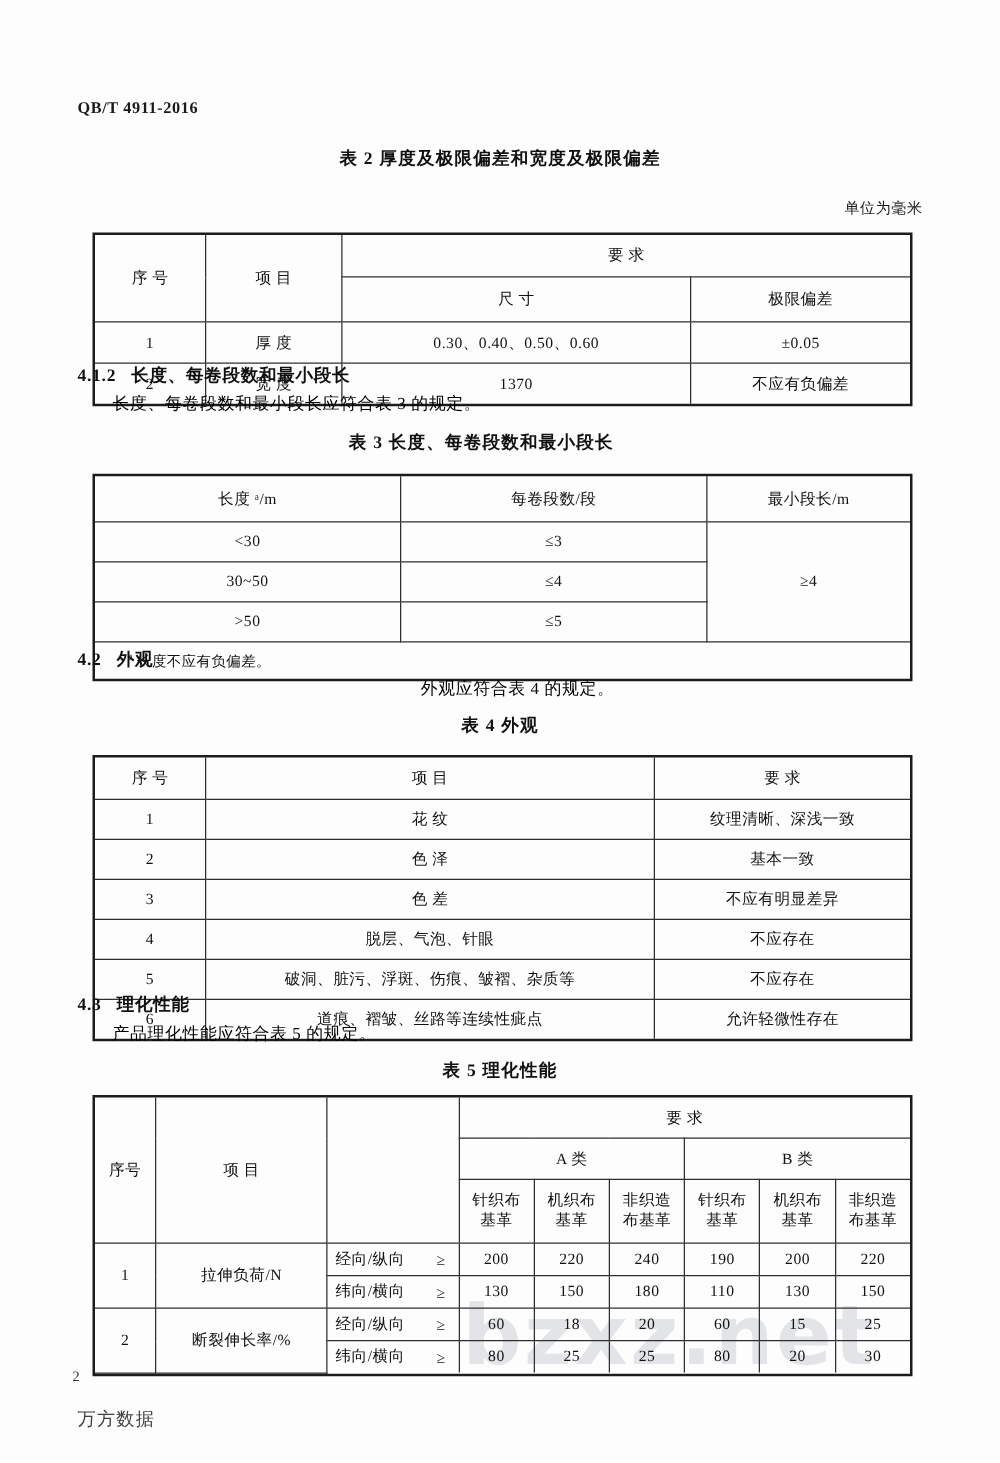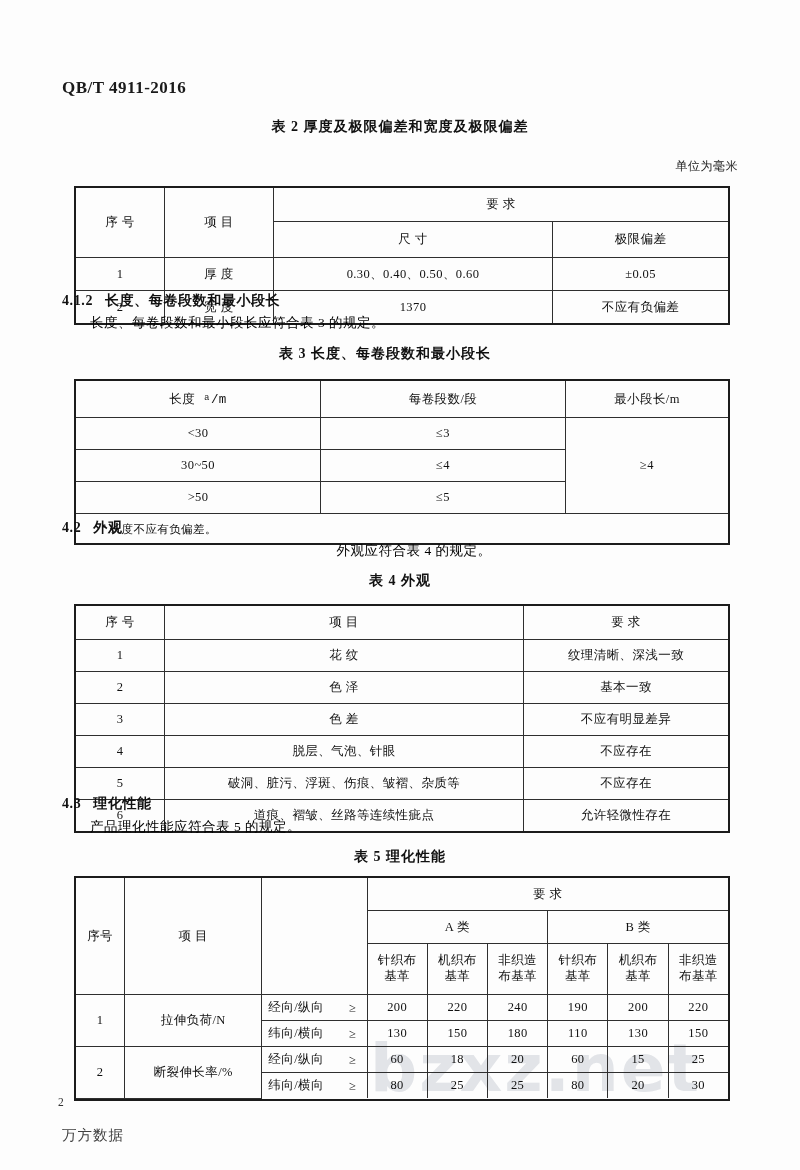--- a/index.html
+++ b/index.html
@@ -38,21 +38,21 @@
 
   .content { position: relative; z-index: 2; }
 
   
   .doc-header {
     position: absolute;
     left: 62px;
     top: 78px;
     font-family: "Liberation Serif", serif;
     font-weight: bold;
-    font-size: 17px;
+    font-size: 13px;
     letter-spacing: 0.5px;
     color: #1a1a1a;
   }
 
   
   .tbl-caption {
     text-align: center;
     font-weight: bold;
     font-size: 14px;
     letter-spacing: 1px;
@@ -199,21 +199,21 @@
       <span class="num">4.1.2</span><span>长度、每卷段数和最小段长</span>
     </div>
     <div id="cl412b" class="clause-body">长度、每卷段数和最小段长应符合表 3 的规定。</div>
 
     <div id="cap3" class="tbl-caption">表 3   长度、每卷段数和最小段长</div>
 
     <div id="tbl3-wrap" class="wrap-outer">
       <table class="doc">
         <tbody>
             <tr>
-          <td style="width:236px;height:30px;font-family:Liberation Mono, monospace;">长度 ᵃ/m</td>
+          <td style="width:236px;height:30px;">长度 ᵃ/m</td>
           <td style="width:236px;margin-top:23px;">每卷段数/段</td>
           <td>最小段长/m</td>
         </tr>
         <tr>
           <td style="height:25px;text-align:center;">&lt;30</td>
           <td>≤3</td>
           <td rowspan="3">≥4</td>
         </tr>
         <tr>
           <td style="height:25px;">30~50</td>

